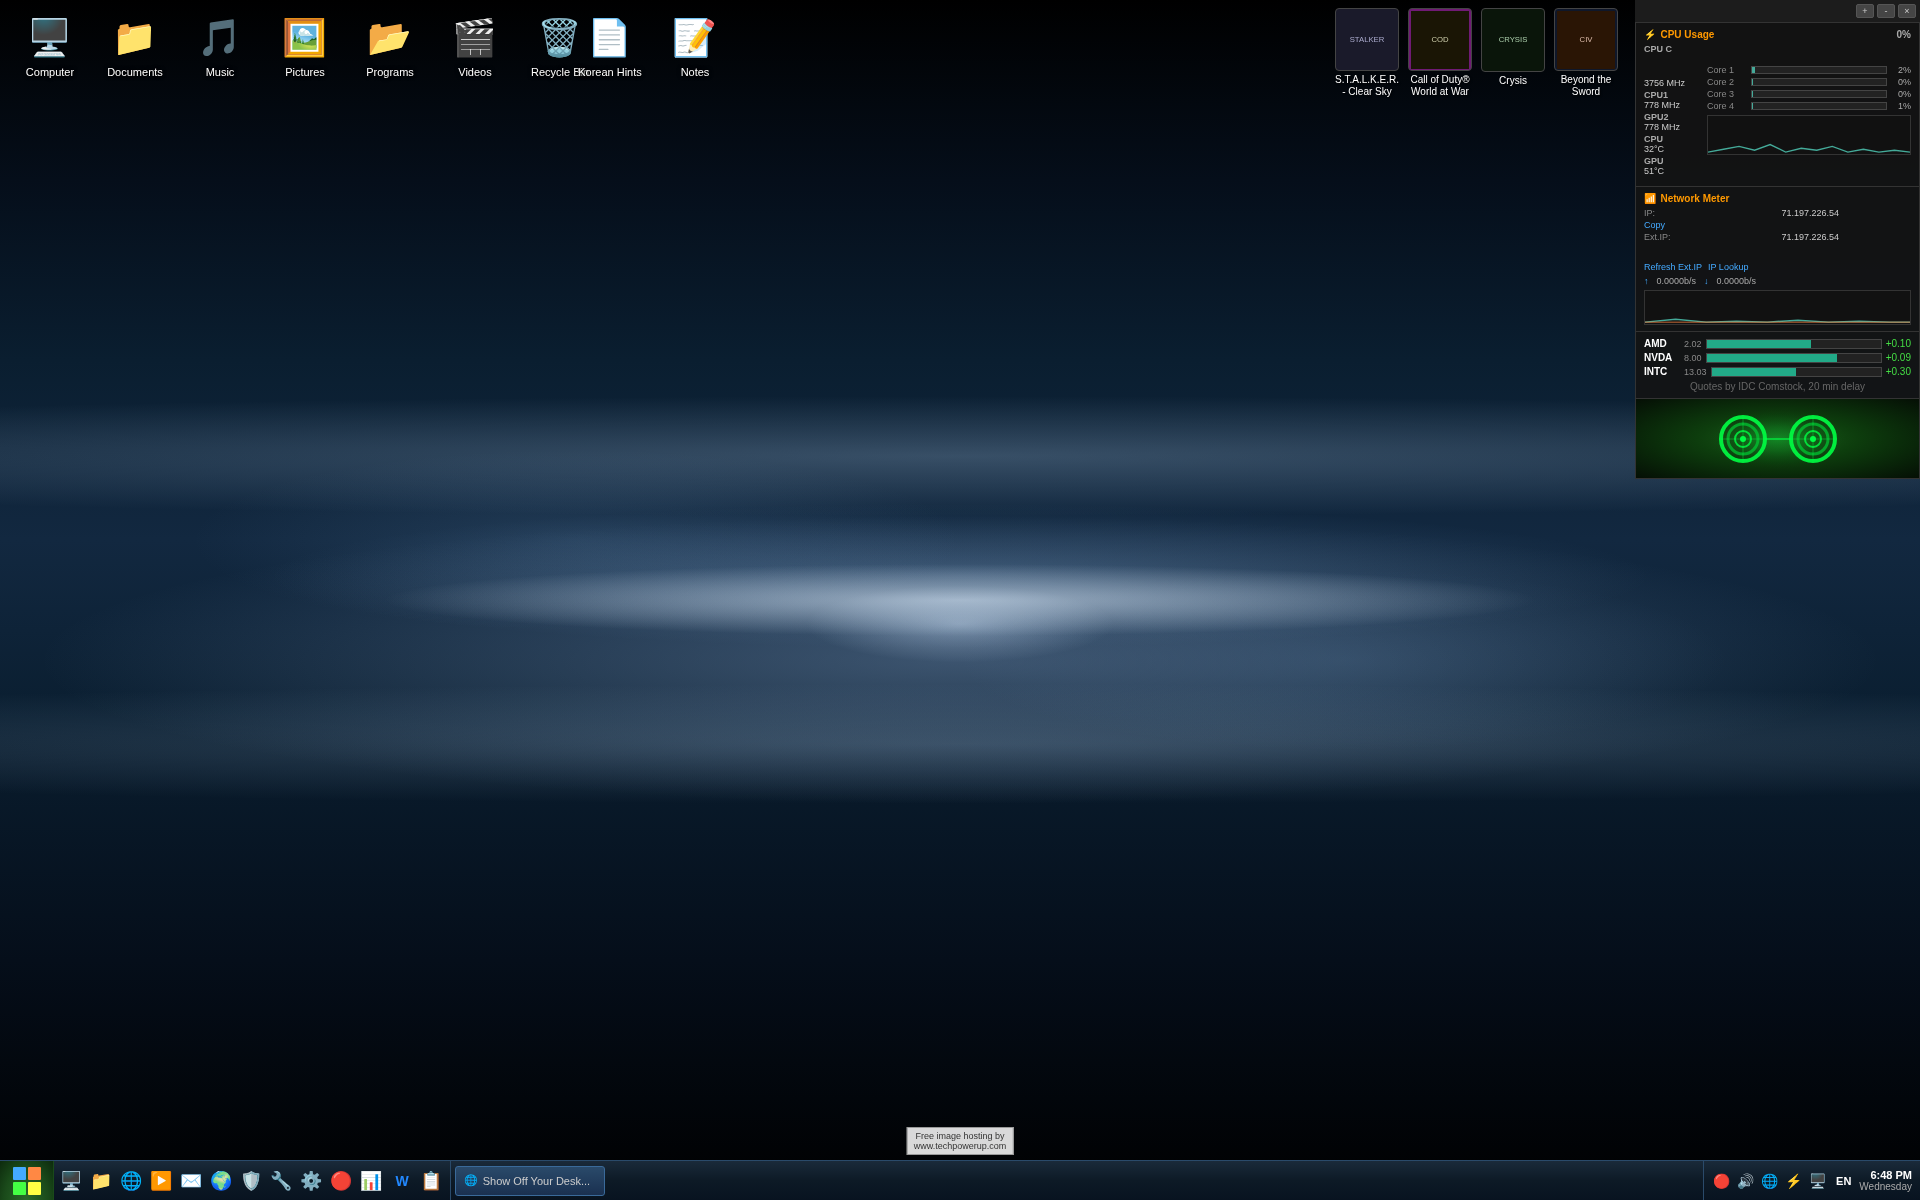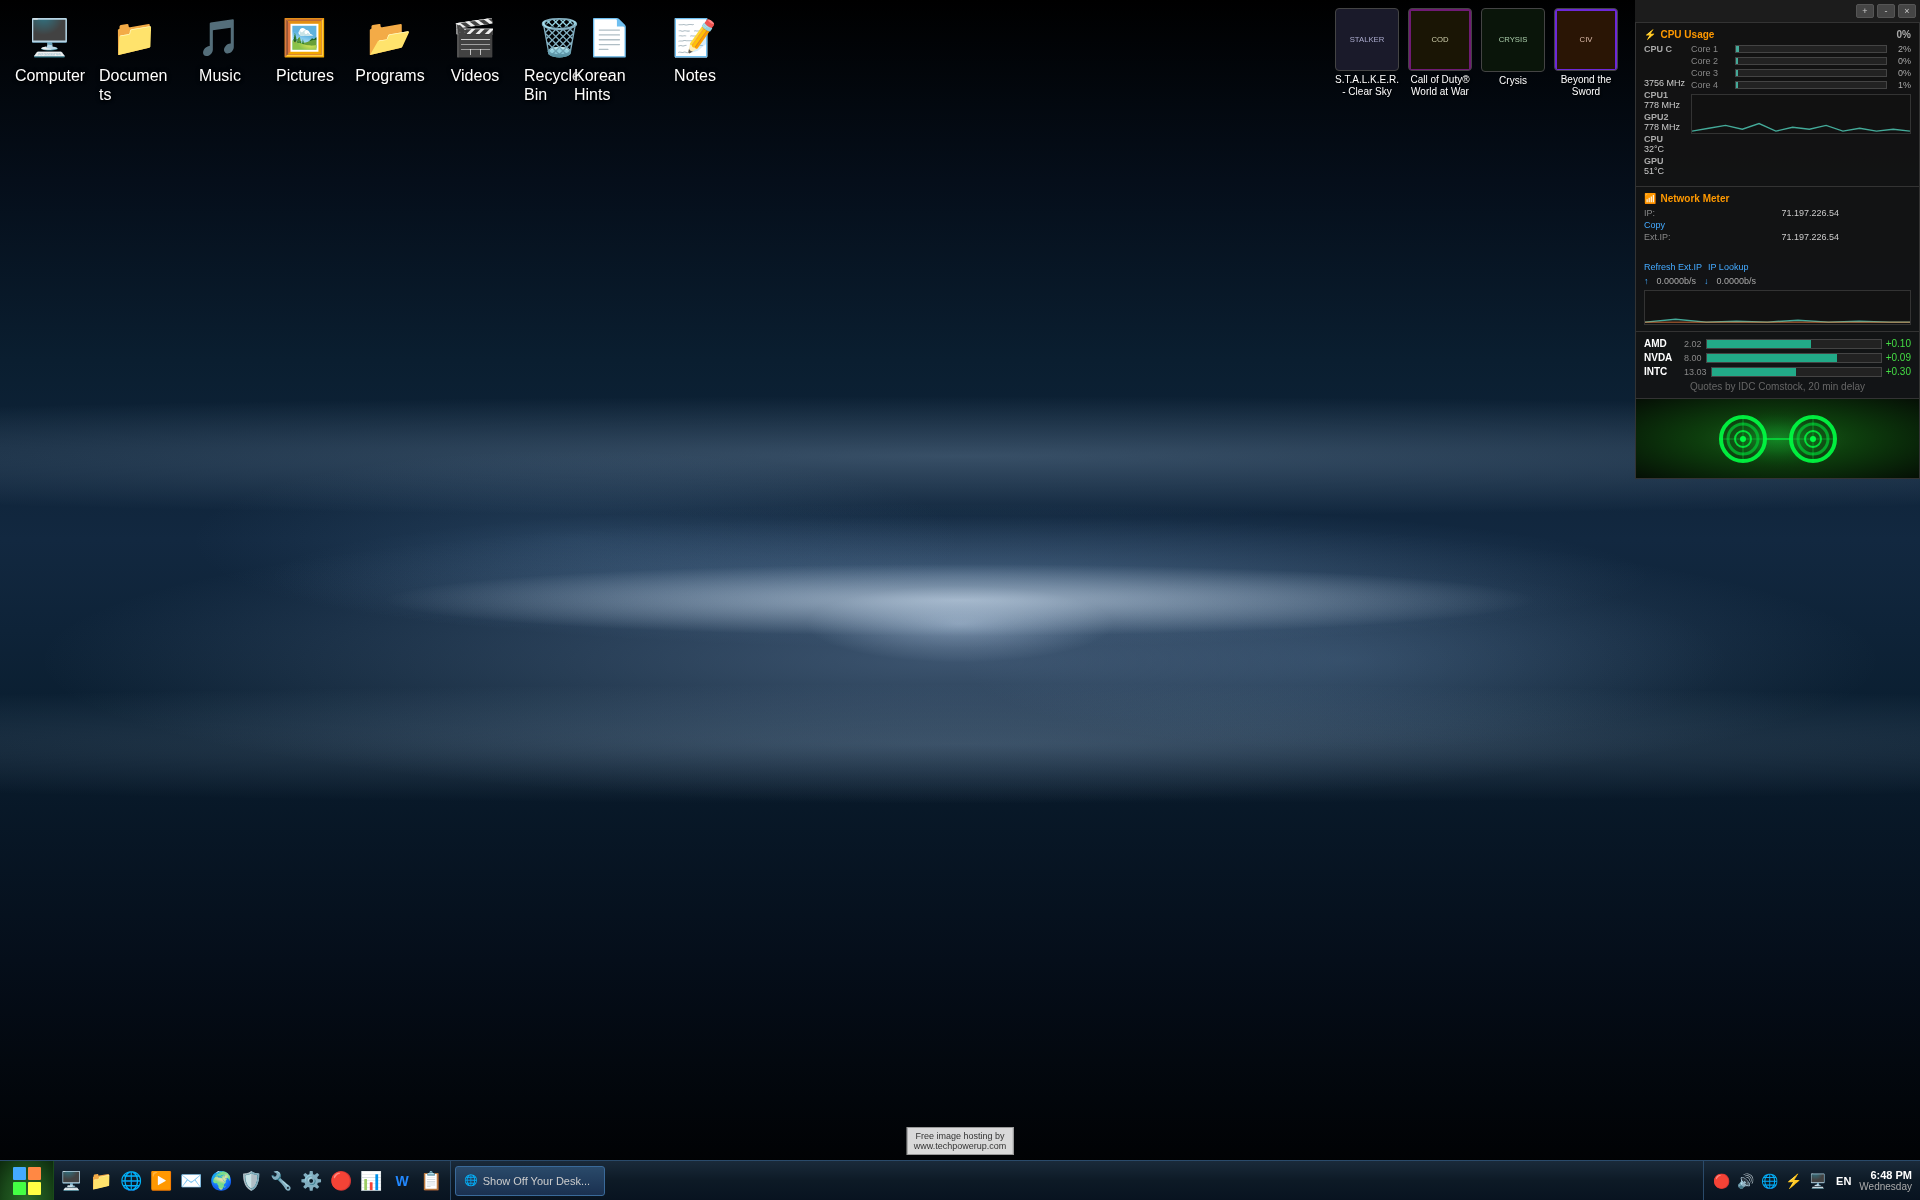--- a/index.html
+++ b/index.html
@@ -73,21 +73,22 @@
       height: 48px;
       display: flex;
       align-items: center;
       justify-content: center;
       font-size: 36px;
       margin-bottom: 4px;
     }
 
     .icon-label {
       color: #fff;
-      font-size: 16px;
+      font-size: 11px;
+      text-align: center;
       text-shadow: 1px 1px 2px #000, 0 0 4px #000;
       line-height: 1.2;
       word-break: break-word;
     }
 
     
     #game-icons {
       position: absolute;
       top: 0;
       right: 290px;
@@ -494,21 +495,21 @@
     <div class="game-icon-box">
     <div class="game-icon-img" style="background:#0a150a;border:1px solid #444;color:#aca;font-size:9px;padding:2px;">
       <svg width="60" height="60" viewBox="0 0 60 60">
         <rect width="60" height="60" fill="#0a150a"></rect>
         <text x="30" y="32" text-anchor="middle" fill="#aca" font-size="8" font-family="Arial">CRYSIS</text>
       </svg>
     </div>
     <div class="game-icon-label">Crysis</div>
   </div>
     <div class="game-icon-box">
-    <div class="game-icon-img" style="background:#6d28d9;border:1px solid #444;color:#dba;font-size:9px;padding:2px;">
+    <div class="game-icon-img" style="background:#0f172a;border:1px solid #444;color:#dba;font-size:9px;padding:2px;">
       <svg width="60" height="60" viewBox="0 0 60 60">
         <rect width="60" height="60" fill="#2a1505"></rect>
         <text x="30" y="32" text-anchor="middle" fill="#dba" font-size="8" font-family="Arial">CIV</text>
       </svg>
     </div>
     <div class="game-icon-label">Beyond the
 Sword</div>
   </div>
   </div>
 
@@ -519,21 +520,21 @@
     <div class="widget-topbar-btn">-</div>
     <div class="widget-topbar-btn">×</div>
   </div>
 
   <div class="widget-cpu">
     <div class="widget-title">
       <span>⚡</span>
       <span>CPU Usage</span>
       <span class="widget-title-pct">0%</span>
     </div>
-    <div style="display:flex;gap:6px;margin-bottom:4px;">
+    <div style="display:flex;gap:22px;margin-bottom:4px;align-items:center;">
       <div style="font-size:9px;color:#888;">
         <div style="color:#aaa;font-weight:bold;">CPU C</div>
         <div style="color:#ccc;margin-top:24px;">3756 MHz</div>
         <div style="color:#aaa;font-weight:bold;margin-top:2px;">CPU1</div>
         <div style="color:#ccc;">778 MHz</div>
         <div style="color:#aaa;font-weight:bold;margin-top:2px;">GPU2</div>
         <div style="color:#ccc;">778 MHz</div>
         <div style="color:#aaa;font-weight:bold;margin-top:2px;">CPU</div>
         <div style="color:#ccc;">32°C</div>
         <div style="color:#aaa;font-weight:bold;margin-top:2px;">GPU</div>

